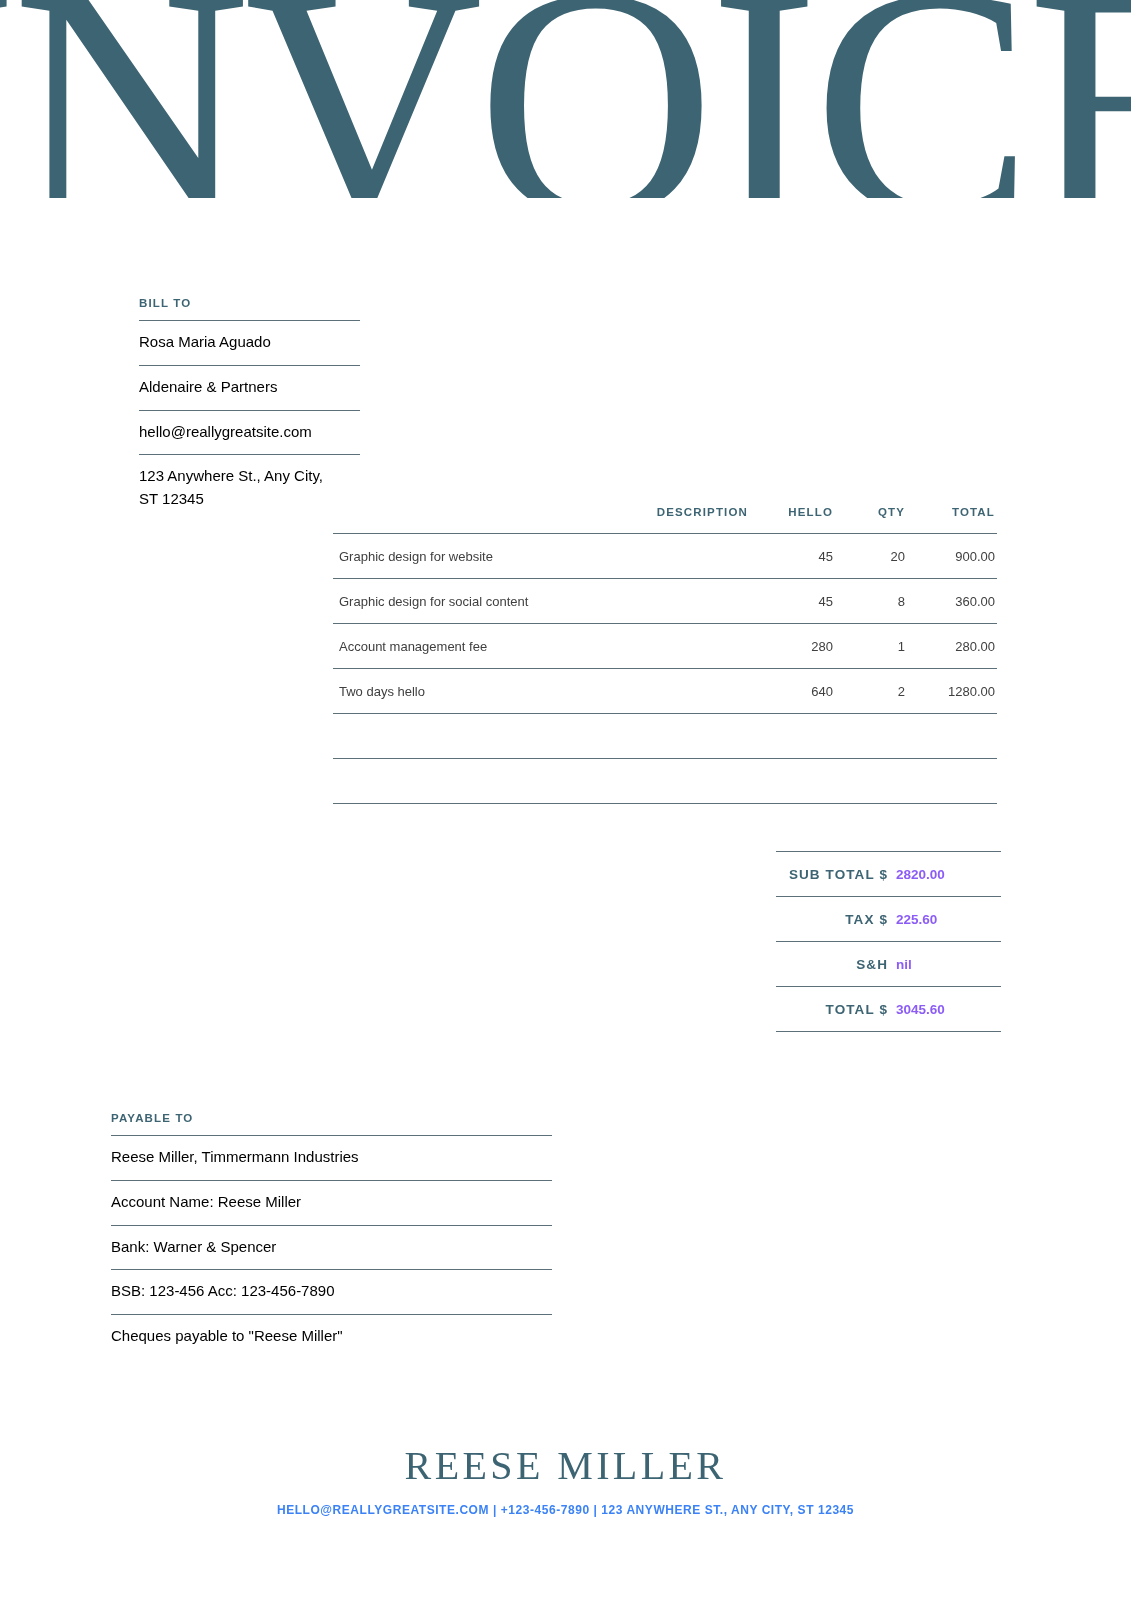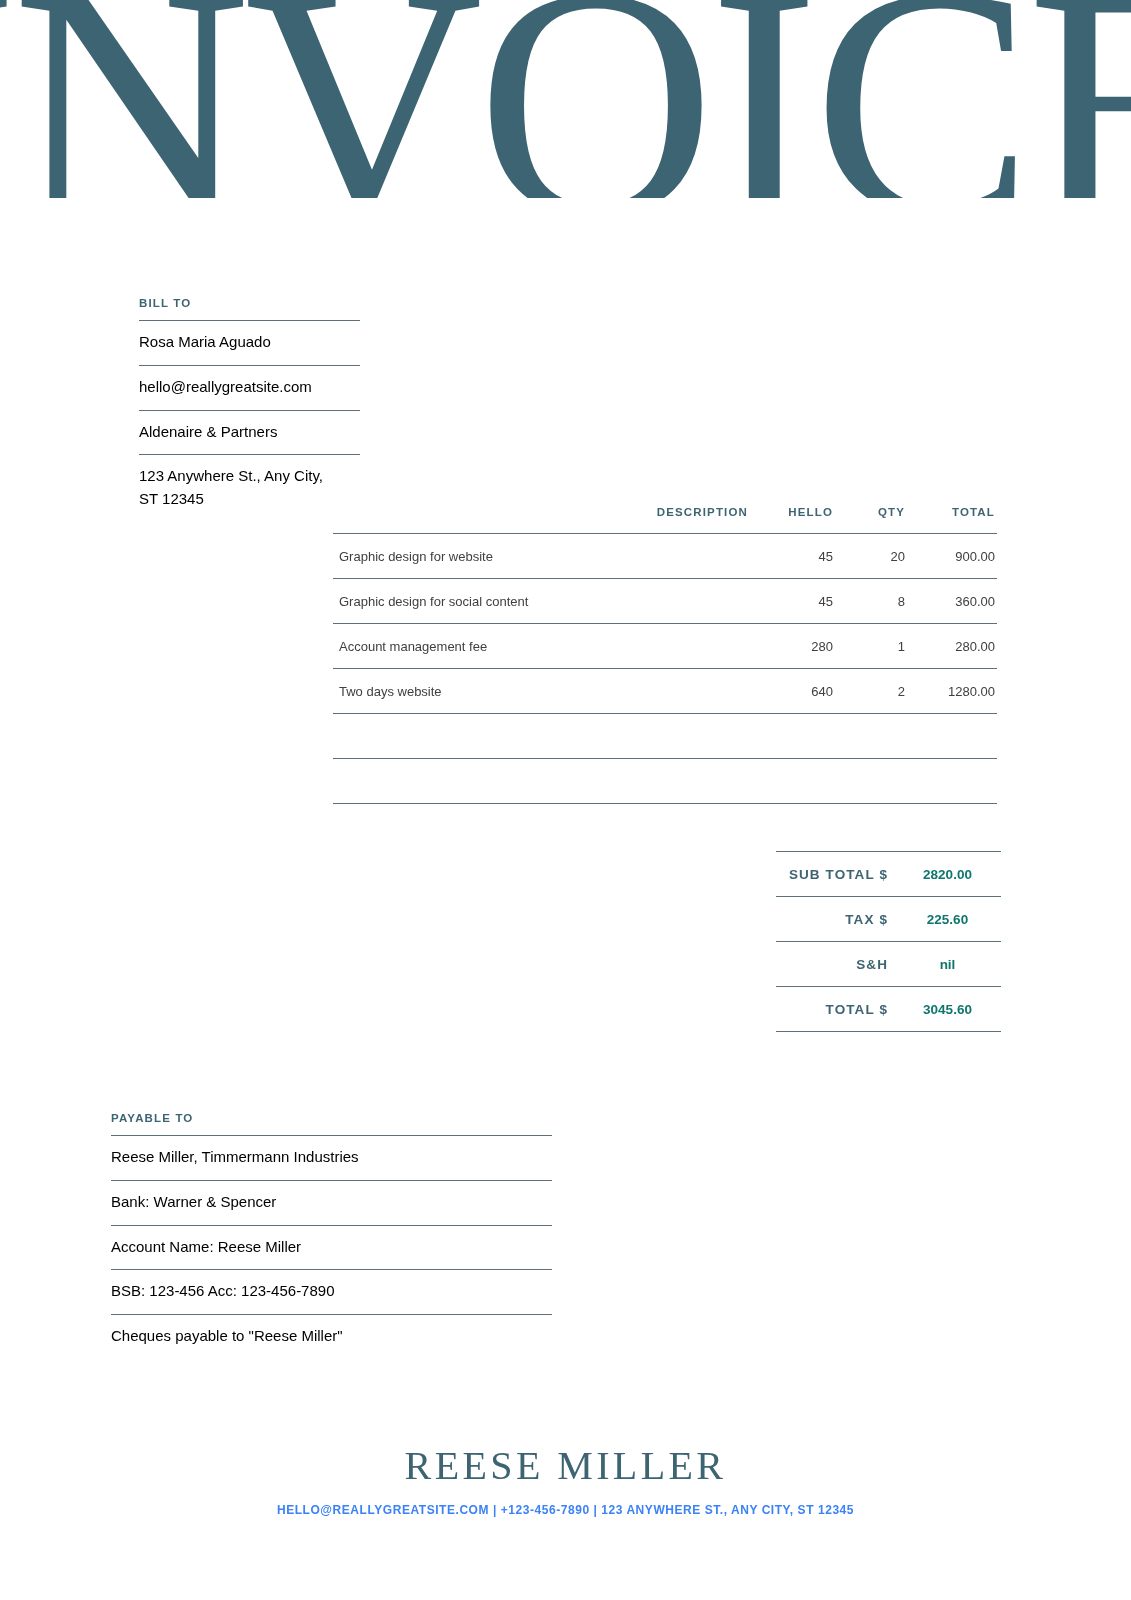--- a/index.html
+++ b/index.html
@@ -126,22 +126,22 @@
   }
   .totals-label {
     text-align: right;
     color: #3d6472;
     letter-spacing: 1.1px;
     font-size: 12px;
     width: 112px;
     padding-right: 8px !important;
   }
   .totals-value {
-    text-align: center;
-    color: #0f766e;
+    text-align: left;
+    color: #8b5cf6;
     width: 103px;
     padding-right: 2px !important;
   }
   .totals-closing {
     border-top: 1.6px solid #5c7079;
     height: 0;
     font-size: 0;
     line-height: 0;
   }
 
@@ -180,22 +180,22 @@
 </head>
 <body>
 
 <div class="masthead">
   <div class="masthead-title">INVOICE</div>
 </div>
 
 <div class="bill-to">
   <div class="section-label">BILL TO</div>
   <div class="rule-row">Rosa Maria Aguado</div>
+  <div class="rule-row">Aldenaire &amp; Partners</div>
   <div class="rule-row">hello@reallygreatsite.com</div>
-  <div class="rule-row">Aldenaire &amp; Partners</div>
   <div class="rule-row tall" style="white-space: pre-line;">123 Anywhere St., Any City,
 ST 12345</div>
 </div>
 
 <div class="items">
   <table class="items-table">
     <thead>
       <tr>
         <th class="col-desc">DESCRIPTION</th>
         <th class="col-rate">HELLO</th>
@@ -216,21 +216,21 @@
         <td class="col-qty">8</td>
         <td class="col-total">360.00</td>
       </tr>
       <tr>
         <td class="col-desc">Account management fee</td>
         <td class="col-rate">280</td>
         <td class="col-qty">1</td>
         <td class="col-total">280.00</td>
       </tr>
       <tr>
-        <td class="col-desc">Two days website</td>
+        <td class="col-desc">Two days hello</td>
         <td class="col-rate">640</td>
         <td class="col-qty">2</td>
         <td class="col-total">1280.00</td>
       </tr>
       <tr class="blank-row">
         <td class="col-desc"></td>
         <td class="col-rate"></td>
         <td class="col-qty"></td>
         <td class="col-total"></td>
       </tr>
@@ -273,22 +273,22 @@
         <td class="totals-closing"></td>
         <td class="totals-closing"></td>
       </tr>
     </tbody>
   </table>
 </div>
 
 <div class="payable-to">
   <div class="section-label">PAYABLE TO</div>
   <div class="rule-row">Reese Miller, Timmermann Industries</div>
+  <div class="rule-row">Account Name: Reese Miller</div>
   <div class="rule-row">Bank: Warner &amp; Spencer</div>
-  <div class="rule-row">Account Name: Reese Miller</div>
   <div class="rule-row">BSB: 123-456 Acc: 123-456-7890</div>
   <div class="rule-row">Cheques payable to "Reese Miller"</div>
 </div>
 
 <div class="footer">
   <div class="footer-name">REESE MILLER</div>
   <div class="footer-contact">HELLO@REALLYGREATSITE.COM | +123-456-7890 | 123 ANYWHERE ST., ANY CITY, ST 12345</div>
 </div>
 
 </body></html>

